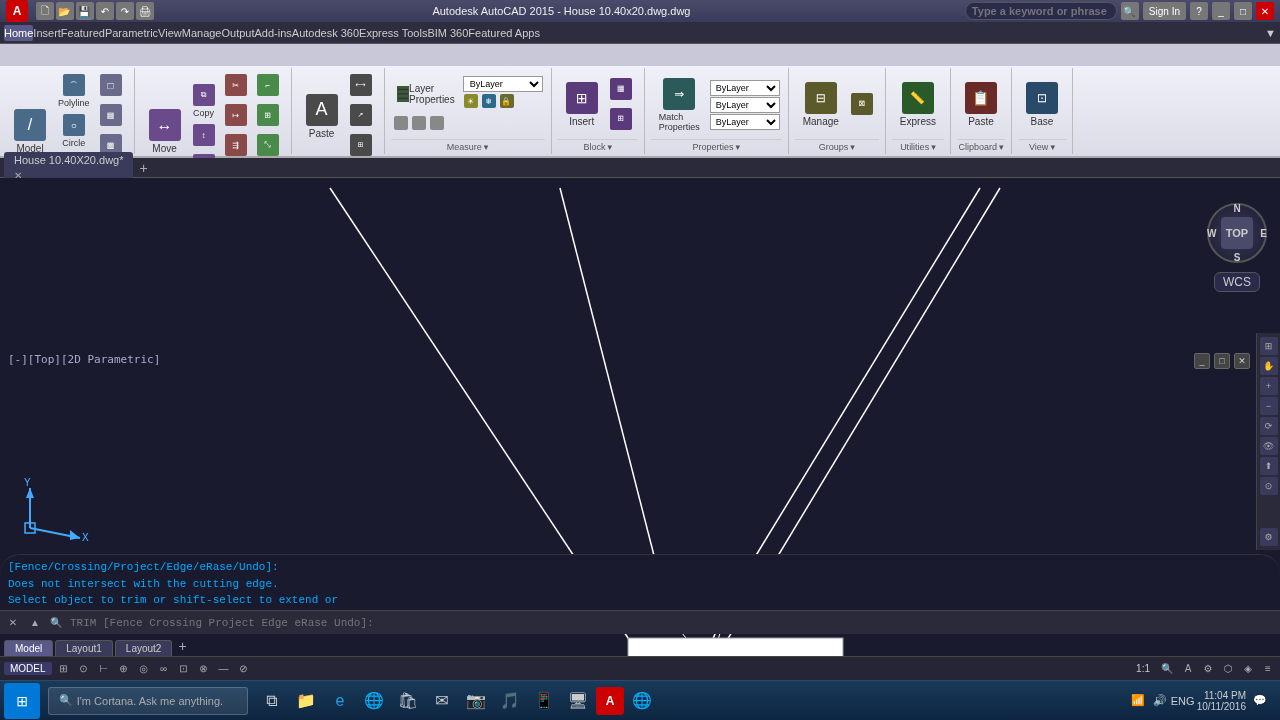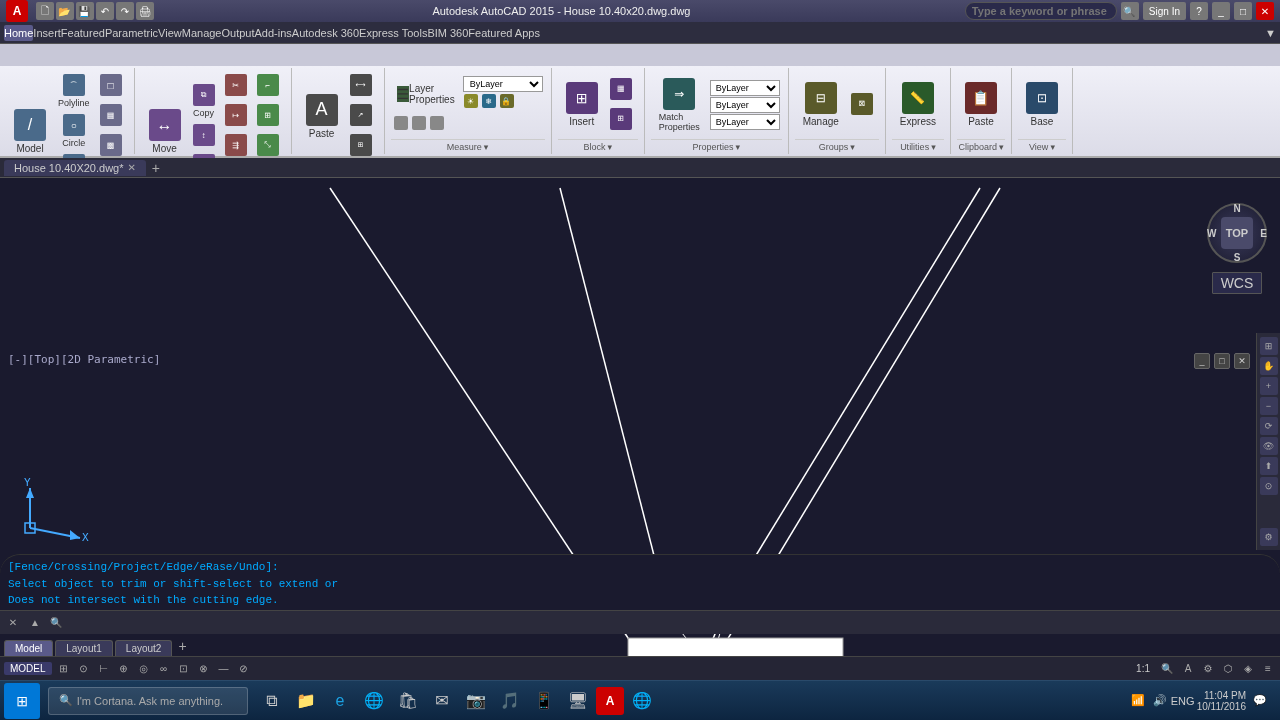--- a/index.html
+++ b/index.html
@@ -172,20 +172,21 @@
     }
     .doc-tab {
       background: #3a3a5a;
       color: #ccc;
       padding: 2px 10px;
       border-radius: 3px 3px 0 0;
       font-size: 11px;
       display: flex;
       gap: 4px;
       cursor: pointer;
+      flex-direction: column;
     }
     .doc-tab .close-x {
       color: #aaa;
       font-size: 10px;
     }
     .doc-tab-add {
       color: #aaa;
       padding: 0 6px;
       font-size: 14px;
       cursor: pointer;
@@ -260,24 +261,24 @@
       font-size: 11px;
       font-weight: bold;
       color: #ccc;
       position: relative;
       z-index: 1;
     }
 
     #wcs-label {
       background: #2a2a4a;
       border: 1px solid #555;
-      border-radius: 1px;
+      border-radius: 6px;
       padding: 2px 8px;
       color: #ccc;
-      font-size: 14px;
+      font-size: 12px;
     }
 
     
     #viewport-max-controls {
       position: absolute;
       top: 175px;
       right: 30px;
       display: flex;
       gap: 4px;
       z-index: 10;
@@ -943,27 +944,28 @@
         <text x="72" y="63" fill="#44aaff" font-size="11" font-family="monospace">X</text>
         <polygon points="70,60 60,52 60,62" fill="#44aaff"></polygon>
 
         <rect x="15" y="45" width="10" height="10" fill="none" stroke="#44aaff" stroke-width="1.5"></rect>
       </svg>
     </div>
 
     <div id="command-area" style="bottom:46px;border-radius:20px;">
       <div id="command-output">
         <div>[Fence/Crossing/Project/Edge/eRase/Undo]:</div>
+        <div>Does not intersect with the cutting edge.</div>
         <div>Select object to trim or shift-select to extend or</div>
-        <div>Does not intersect with the cutting edge.</div>
       </div>
       <div id="command-input-bar">
         <div class="cmd-btn">✕</div>
         <div class="cmd-btn">▲</div>
         <div class="cmd-btn">🔍</div>
+        <input id="command-input" type="text" placeholder="TRIM [Fence Crossing Project Edge eRase Undo]:" style="">
       </div>
     </div>
 
     <div id="bottom-tabs">
       <div class="bottom-tab active">Model</div>
       <div class="bottom-tab">Layout1</div>
       <div class="bottom-tab">Layout2</div>
       <span class="bottom-tab-add">+</span>
     </div>
 

